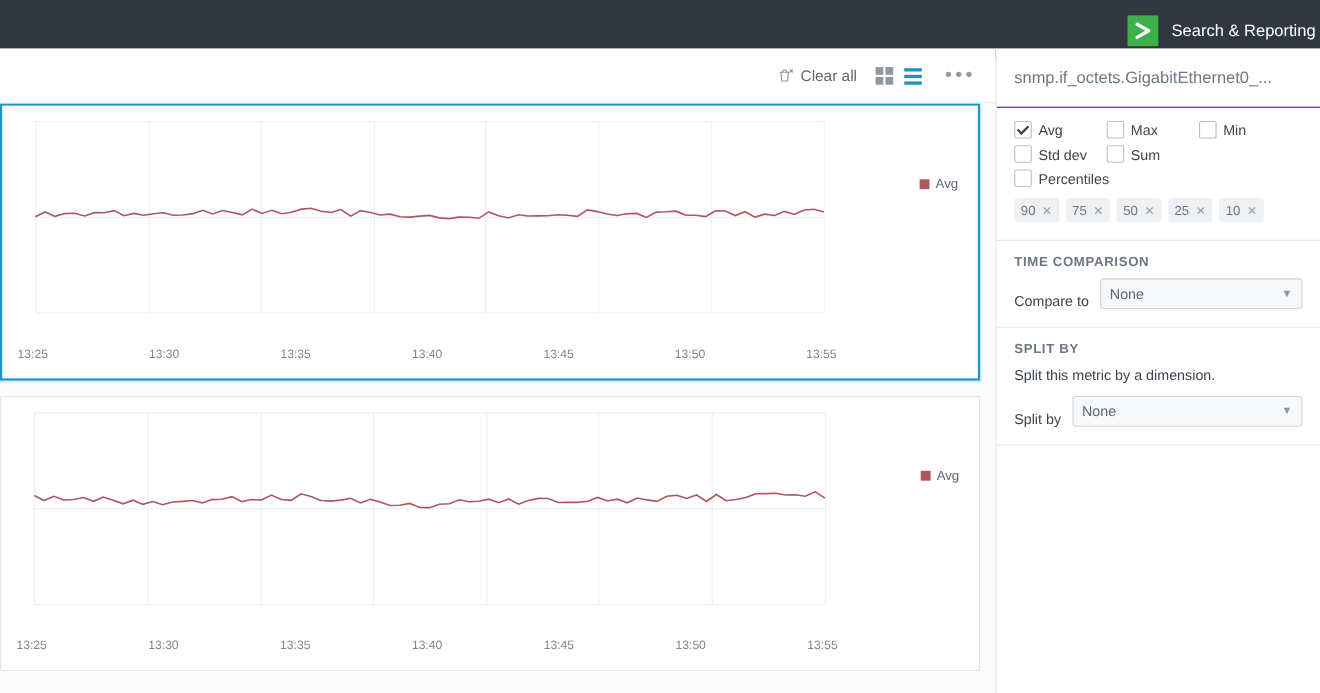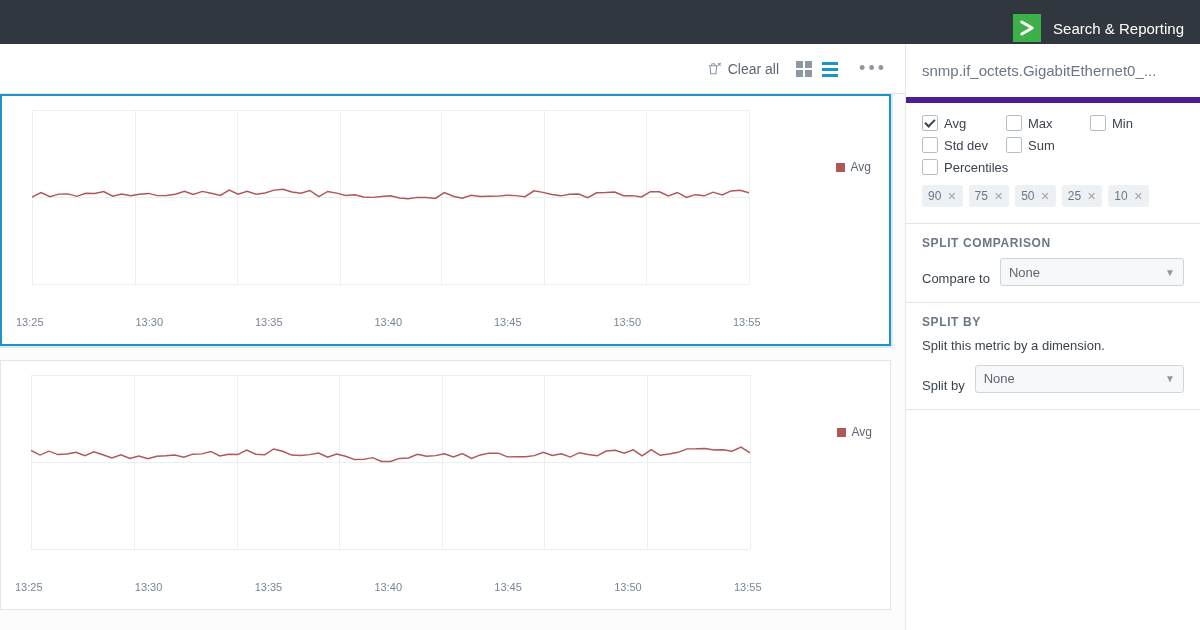--- a/index.html
+++ b/index.html
@@ -1,19 +1,19 @@
 <!DOCTYPE html>
 <html><head>
 <meta charset="utf-8">
 <style>
   * { box-sizing: border-box; margin: 0; padding: 0; }
   html, body { width: 1200px; height: 630px; font-family: -apple-system, "Helvetica Neue", Arial, sans-serif; font-size: 13px; color: #3c444d; overflow: hidden; }
 
   
-  .topbar { height: 56px; background: #31373e; display: flex; align-items: center; justify-content: flex-end; padding: 0 16px; color: #fff; }
+  .topbar { height: 56px; background: #31373e; display: flex; align-items: center; justify-content: flex-end; padding: 0 4px; color: #fff; }
   .brand-badge { width: 28px; height: 28px; background: #3eb049; display: flex; align-items: center; justify-content: center; margin-right: 12px; }
   .brand-badge svg { width: 18px; height: 18px; }
   .brand-text { font-size: 15px; font-weight: 400; color: #fff; }
 
   
   .toolbar { position: absolute; left: 0; right: 295px; top: 44px; height: 50px; display: flex; align-items: center; justify-content: flex-end; padding: 0 14px; border-bottom: 1px solid #e1e6eb; background: #fff; gap: 16px; }
   .clear-all { display: flex; align-items: flex-end; gap: 6px; color: #5c6773; cursor: pointer; font-size: 14px;}
   .view-toggle { display: flex; align-items: center; gap: 8px; }
   .grid-icon rect { fill: #8d98a3; }
   .list-icon rect { fill: #1e93c6; }
@@ -33,21 +33,21 @@
   .plot-svg svg { width: 100%; height: 100%; }
   .x-axis { position: absolute; bottom: 28px; left: 30px; right: 140px; display: flex; justify-content: space-between; font-size: 11px; color: #7a8694; }
   .x-axis span { width: 0; position: relative; }
   .x-axis span i { position: absolute; left: -16px; font-style: normal; }
   .legend { position: absolute; right: 18px; top: 64px; display: flex; align-items: center; gap: 6px; font-size: 12px; color: #5c6773; }
   .legend .swatch { width: 9px; height: 9px; background: #af575a; display: inline-block; }
 
   
   .sidepanel { position: absolute; top: 44px; right: 0; bottom: 0; width: 295px; border-left: 1px solid #e1e6eb; background: #fff; display: flex; flex-direction: column; overflow: hidden; }
   .panel-header { height: 50px; display: flex; align-items: center; justify-content: space-between; padding: 0 16px; border-bottom: 1px solid #e1e6eb; font-size: 16px; color: #3c444d; }
-  .panel-subhead { padding: 18px 16px; border-bottom: 6px solid #4c1d95; font-size: 15px; color: #6b7785; white-space: nowrap; overflow: hidden; text-overflow: ellipsis; }
+  .panel-subhead { padding: 18px 16px; border-bottom: 1px solid #4c1d95; font-size: 15px; color: #6b7785; white-space: nowrap; overflow: hidden; text-overflow: ellipsis; }
   .section { padding: 12px 16px 16px; border-bottom: 1px solid #e1e6eb; }
   .section h4 { font-size: 12px; letter-spacing: .6px; color: #6b7785; font-weight: 700; margin-bottom: 8px; }
   .section .desc { font-size: 13px; color: #3c444d; margin-bottom: 10px; line-height: 1.35; }
   .check-row { display: flex; flex-wrap: wrap; gap: 6px 12px; }
   .check { display: flex; align-items: center; gap: 6px; font-size: 13px; color: #3c444d; cursor: pointer; min-width: 72px; }
   .cbox { width: 16px; height: 16px; border: 1px solid #b6bfc8; border-radius: 2px; display: flex; align-items: center; justify-content: center; background: #fff; }
   .cbox.checked::after { content: ""; width: 8px; height: 4px; border-left: 2px solid #3c444d; border-bottom: 2px solid #3c444d; transform: rotate(-45deg); margin-top: -2px; }
   .chips { margin-top: 10px; display: flex; gap: 6px; flex-wrap: wrap; }
   .chip { background: #eef1f4; color: #6b7785; border-radius: 3px; padding: 4px 6px; font-size: 12px; display: flex; align-items: center; gap: 6px; }
   .chip .x { color: #9aa4af; font-size: 11px; cursor: pointer; }
@@ -247,21 +247,21 @@
           <span class="x">✕</span>
         </div>
         <div class="chip">
           <span>10</span>
           <span class="x">✕</span>
         </div>
       </div>
   </div>
 
   <div class="section">
-    <h4>SPLIT COMPARISON</h4>
+    <h4>TIME COMPARISON</h4>
     <div class="field-row">
       <span class="field-label">Compare to</span>
       <div class="select">
         <span>None</span>
         <span class="caret">▼</span>
       </div>
     </div>
   </div>
 
   <div class="section">

